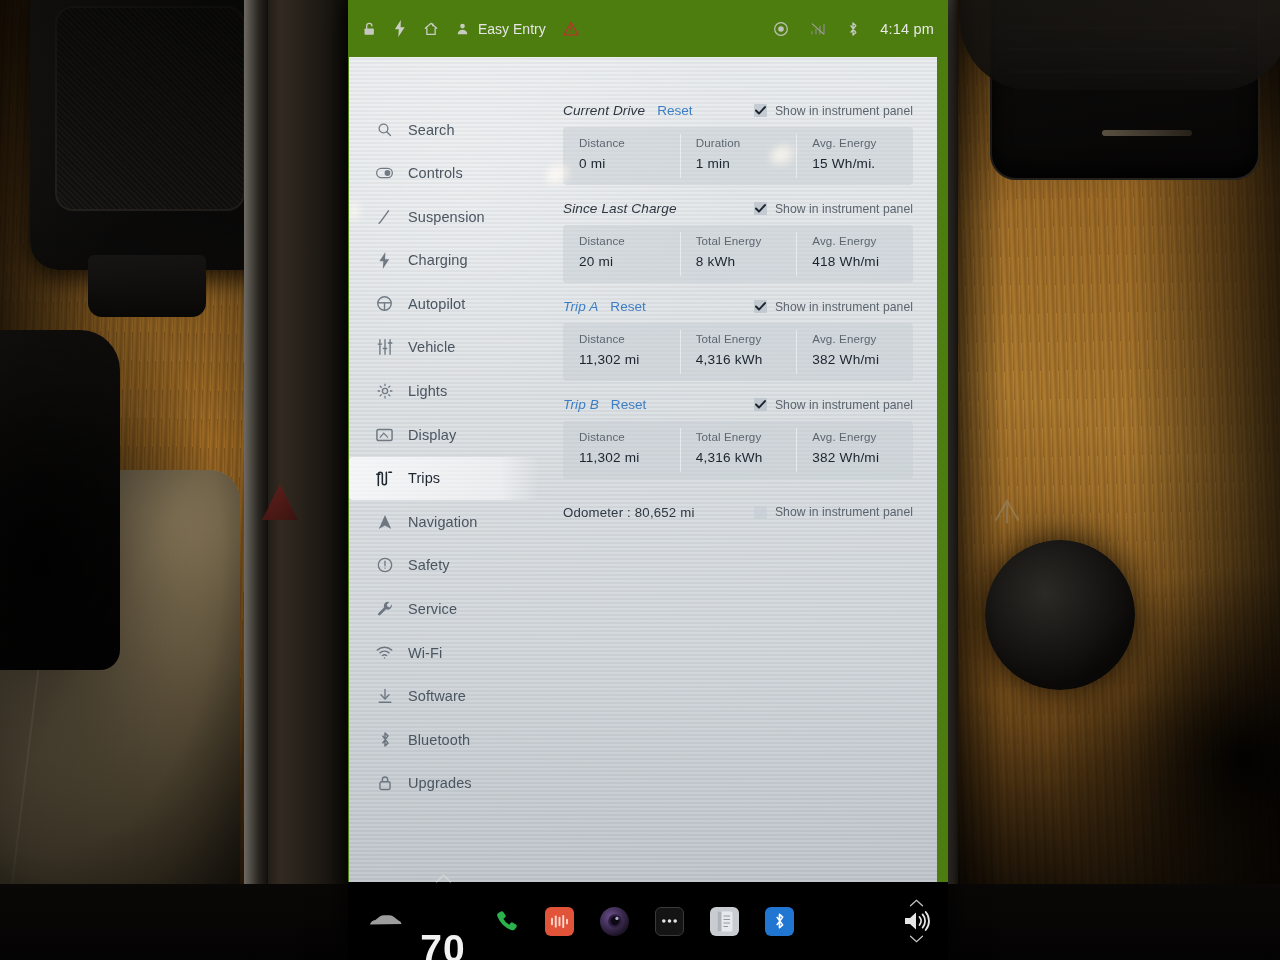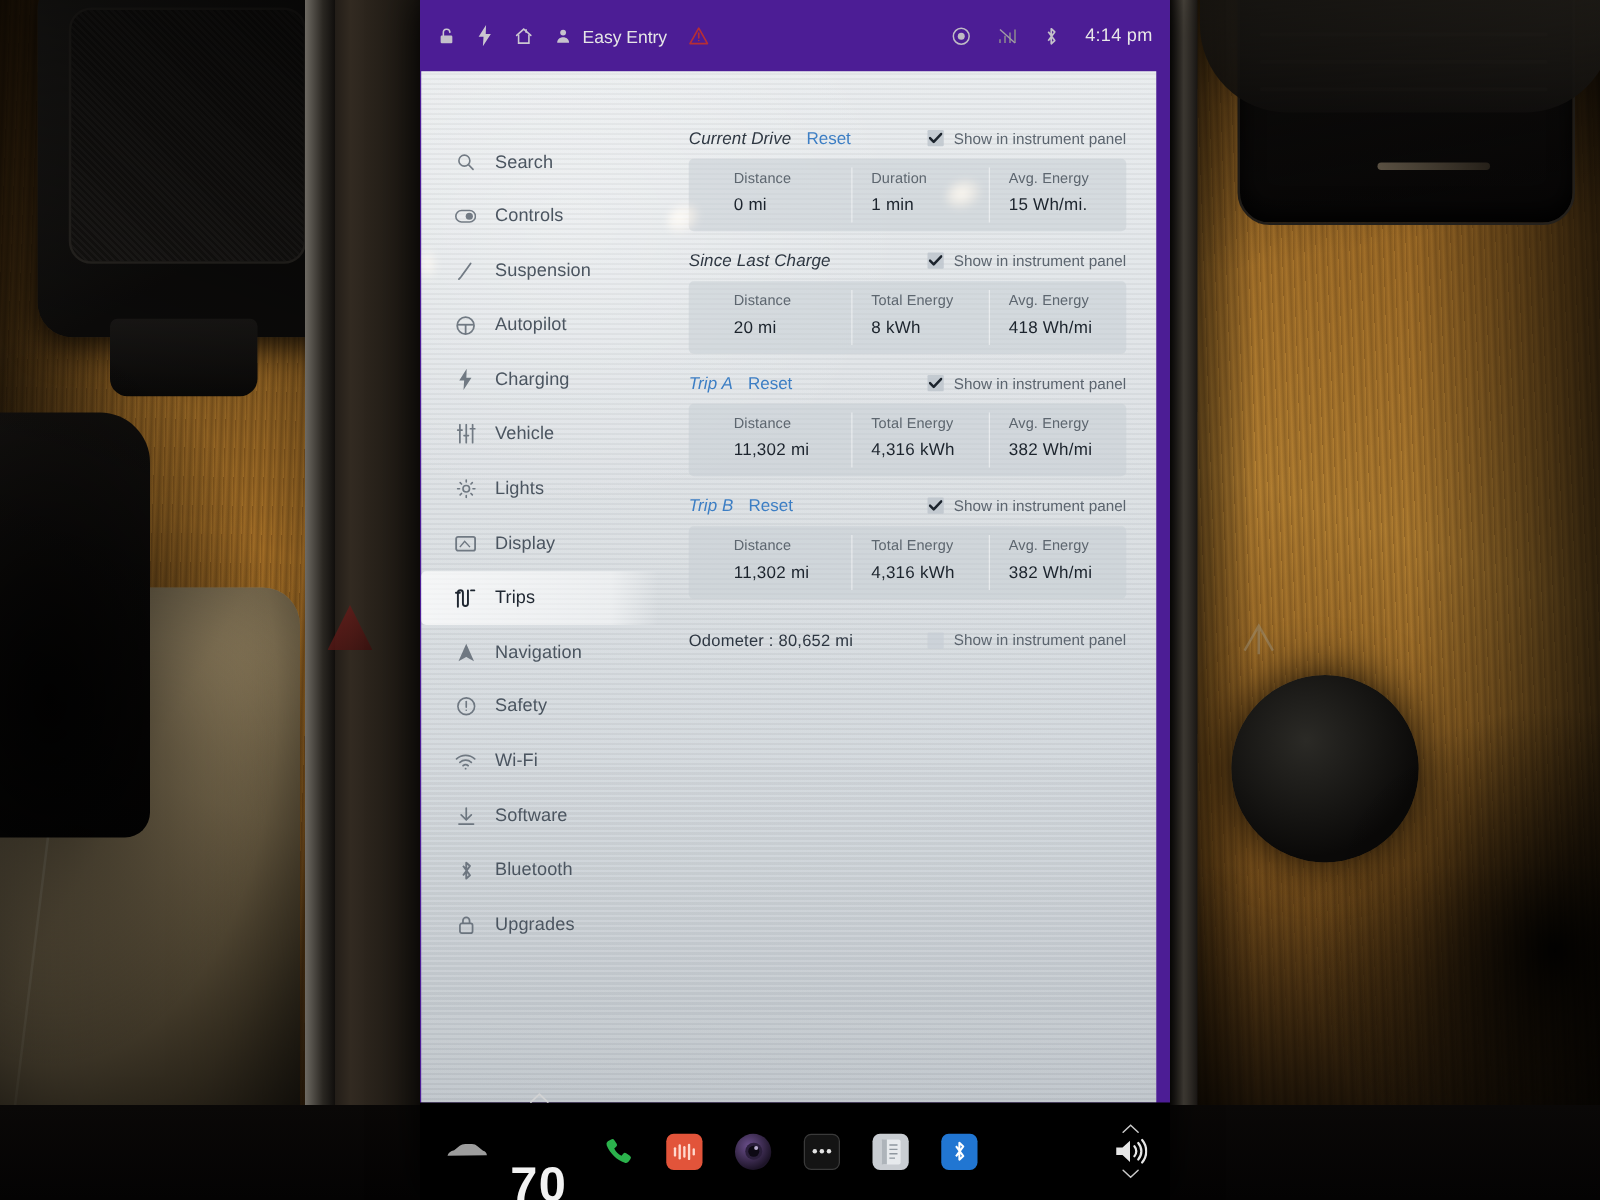--- a/index.html
+++ b/index.html
@@ -115,22 +115,22 @@
     opacity:.9;
   }
   .chev { position:absolute; left:990px; top:495px; width:34px; height:34px; opacity:.5; }
   .bottom-dark {
     position:absolute; left:0; top:884px; width:1280px; height:76px;
     background:linear-gradient(180deg,#0a0807,#040303);
   }
 
   
   #screen {
-    position:absolute; left:336px; top:0px; width:600px; height:960px;
-    background:#4c1d95;
+    position:absolute; left:348px; top:0px; width:600px; height:960px;
+    background:#4d7c0f;
     box-shadow:0 0 30px rgba(0,0,0,.9);
   }
 
   
   #statusbar {
     position:absolute; left:0; top:0; width:600px; height:57px;
     display:flex; align-items:center; color:#d8d8d8;
     font-size:13.5px; padding:0 14px;
   }
   .sb-left { display:flex; align-items:center; gap:17px; }
@@ -185,21 +185,20 @@
     border-radius:1px; display:flex; align-items:center; justify-content:center;
     flex:none;
   }
   .cb svg { display:block; }
   .show-label { font-size:12.2px; color:#5b646e; white-space:nowrap; letter-spacing:.05px; }
 
   .card {
     margin-top:5px; height:58px; display:flex;
     background:rgba(198,205,212,.55);
     border-radius:4px;
-    padding-left:20px;
   }
   .cell { flex:1; padding:9px 0 0 16px; position:relative; }
   .cell + .cell::before {
     content:""; position:absolute; left:0; top:7px; bottom:7px; width:1px;
     background:rgba(255,255,255,.5);
   }
   .cell-label { font-size:11.6px; color:#5d666f; margin-bottom:7px; letter-spacing:.1px; }
   .cell-value { font-size:13.6px; color:#1c242d; letter-spacing:.2px; }
 
   #odo-row { display:flex; align-items:center; margin-top:22px; height:22px; }
@@ -357,40 +356,40 @@
           <svg width="15" height="16" viewBox="0 0 20 22" fill="none" stroke="#59636e" stroke-width="2" stroke-linecap="round">
               <path d="M15.5 2.5 L5 17"></path>
               <path d="M4.2 18 L2.6 19.6"></path>
             </svg>
         </span>
         <span class="nav-label">Suspension</span>
       </div>
 
       <div class="nav-item">
         <span class="nv-ico">
+          <svg width="11" height="17" viewBox="0 0 12 20">
+              <path d="M7 0 L0 11 H4.6 L4 20 L11.5 8.4 H6.7 Z" fill="#59636e"></path>
+            </svg>
+        </span>
+        <span class="nav-label">Charging</span>
+      </div>
+
+      <div class="nav-item">
+        <span class="nv-ico">
           <svg width="17" height="17" viewBox="0 0 24 24" fill="none" stroke="#59636e" stroke-width="2">
               <circle cx="12" cy="12" r="9.5"></circle>
               <path d="M3 11 H21"></path>
               <path d="M12 11 V21.5"></path>
             </svg>
         </span>
         <span class="nav-label">Autopilot</span>
       </div>
 
       <div class="nav-item">
         <span class="nv-ico">
-          <svg width="11" height="17" viewBox="0 0 12 20">
-              <path d="M7 0 L0 11 H4.6 L4 20 L11.5 8.4 H6.7 Z" fill="#59636e"></path>
-            </svg>
-        </span>
-        <span class="nav-label">Charging</span>
-      </div>
-
-      <div class="nav-item">
-        <span class="nv-ico">
           <svg width="16" height="16" viewBox="0 0 22 22" fill="none" stroke="#59636e" stroke-width="1.9" stroke-linecap="round">
             <path d="M4 1 V21 M11 1 V21 M18 1 V21"></path>
             <path d="M1.6 7 H6.4 M8.6 13 H13.4 M15.6 5.5 H20.4"></path>
           </svg>
         </span>
         <span class="nav-label">Vehicle</span>
       </div>
 
       <div class="nav-item">
         <span class="nv-ico">
@@ -435,20 +434,28 @@
         <span class="nv-ico">
           <svg width="16" height="16" viewBox="0 0 22 22" fill="none" stroke="#59636e" stroke-width="1.8" stroke-linecap="round">
               <circle cx="11" cy="11" r="9.2"></circle>
               <path d="M11 5.8 V12"></path>
               <circle cx="11" cy="15.4" r=".9" fill="#59636e" stroke="none"></circle>
             </svg>
         </span>
         <span class="nav-label">Safety</span>
       </div>
 
+      <div class="nav-item">
+        <span class="nv-ico">
+          <svg width="16" height="16" viewBox="0 0 22 22" fill="#59636e">
+              <path d="M20 4.3 a5.6 5.6 0 0 1 -7.4 7.1 L4.6 19.4 a1.9 1.9 0 0 1 -2.7 -2.7 L9.9 8.7 A5.6 5.6 0 0 1 17 1.3 L13.5 4.8 l1.1 3.1 l3.1 1.1 Z"></path>
+            </svg>
+        </span>
+        <span class="nav-label">Service</span>
+      </div>
 
       <div class="nav-item">
         <span class="nv-ico">
           <svg width="17" height="13" viewBox="0 0 22 17" fill="none" stroke="#59636e" stroke-width="1.8" stroke-linecap="round">
             <path d="M1.5 5.4 a14 14 0 0 1 19 0"></path>
               <path d="M5 9 a9 9 0 0 1 12 0"></path>
               <path d="M8.3 12.5 a4.4 4.4 0 0 1 5.4 0"></path>
               <circle cx="11" cy="15.6" r="1" fill="#59636e" stroke="none"></circle>
           </svg>
         </span>

